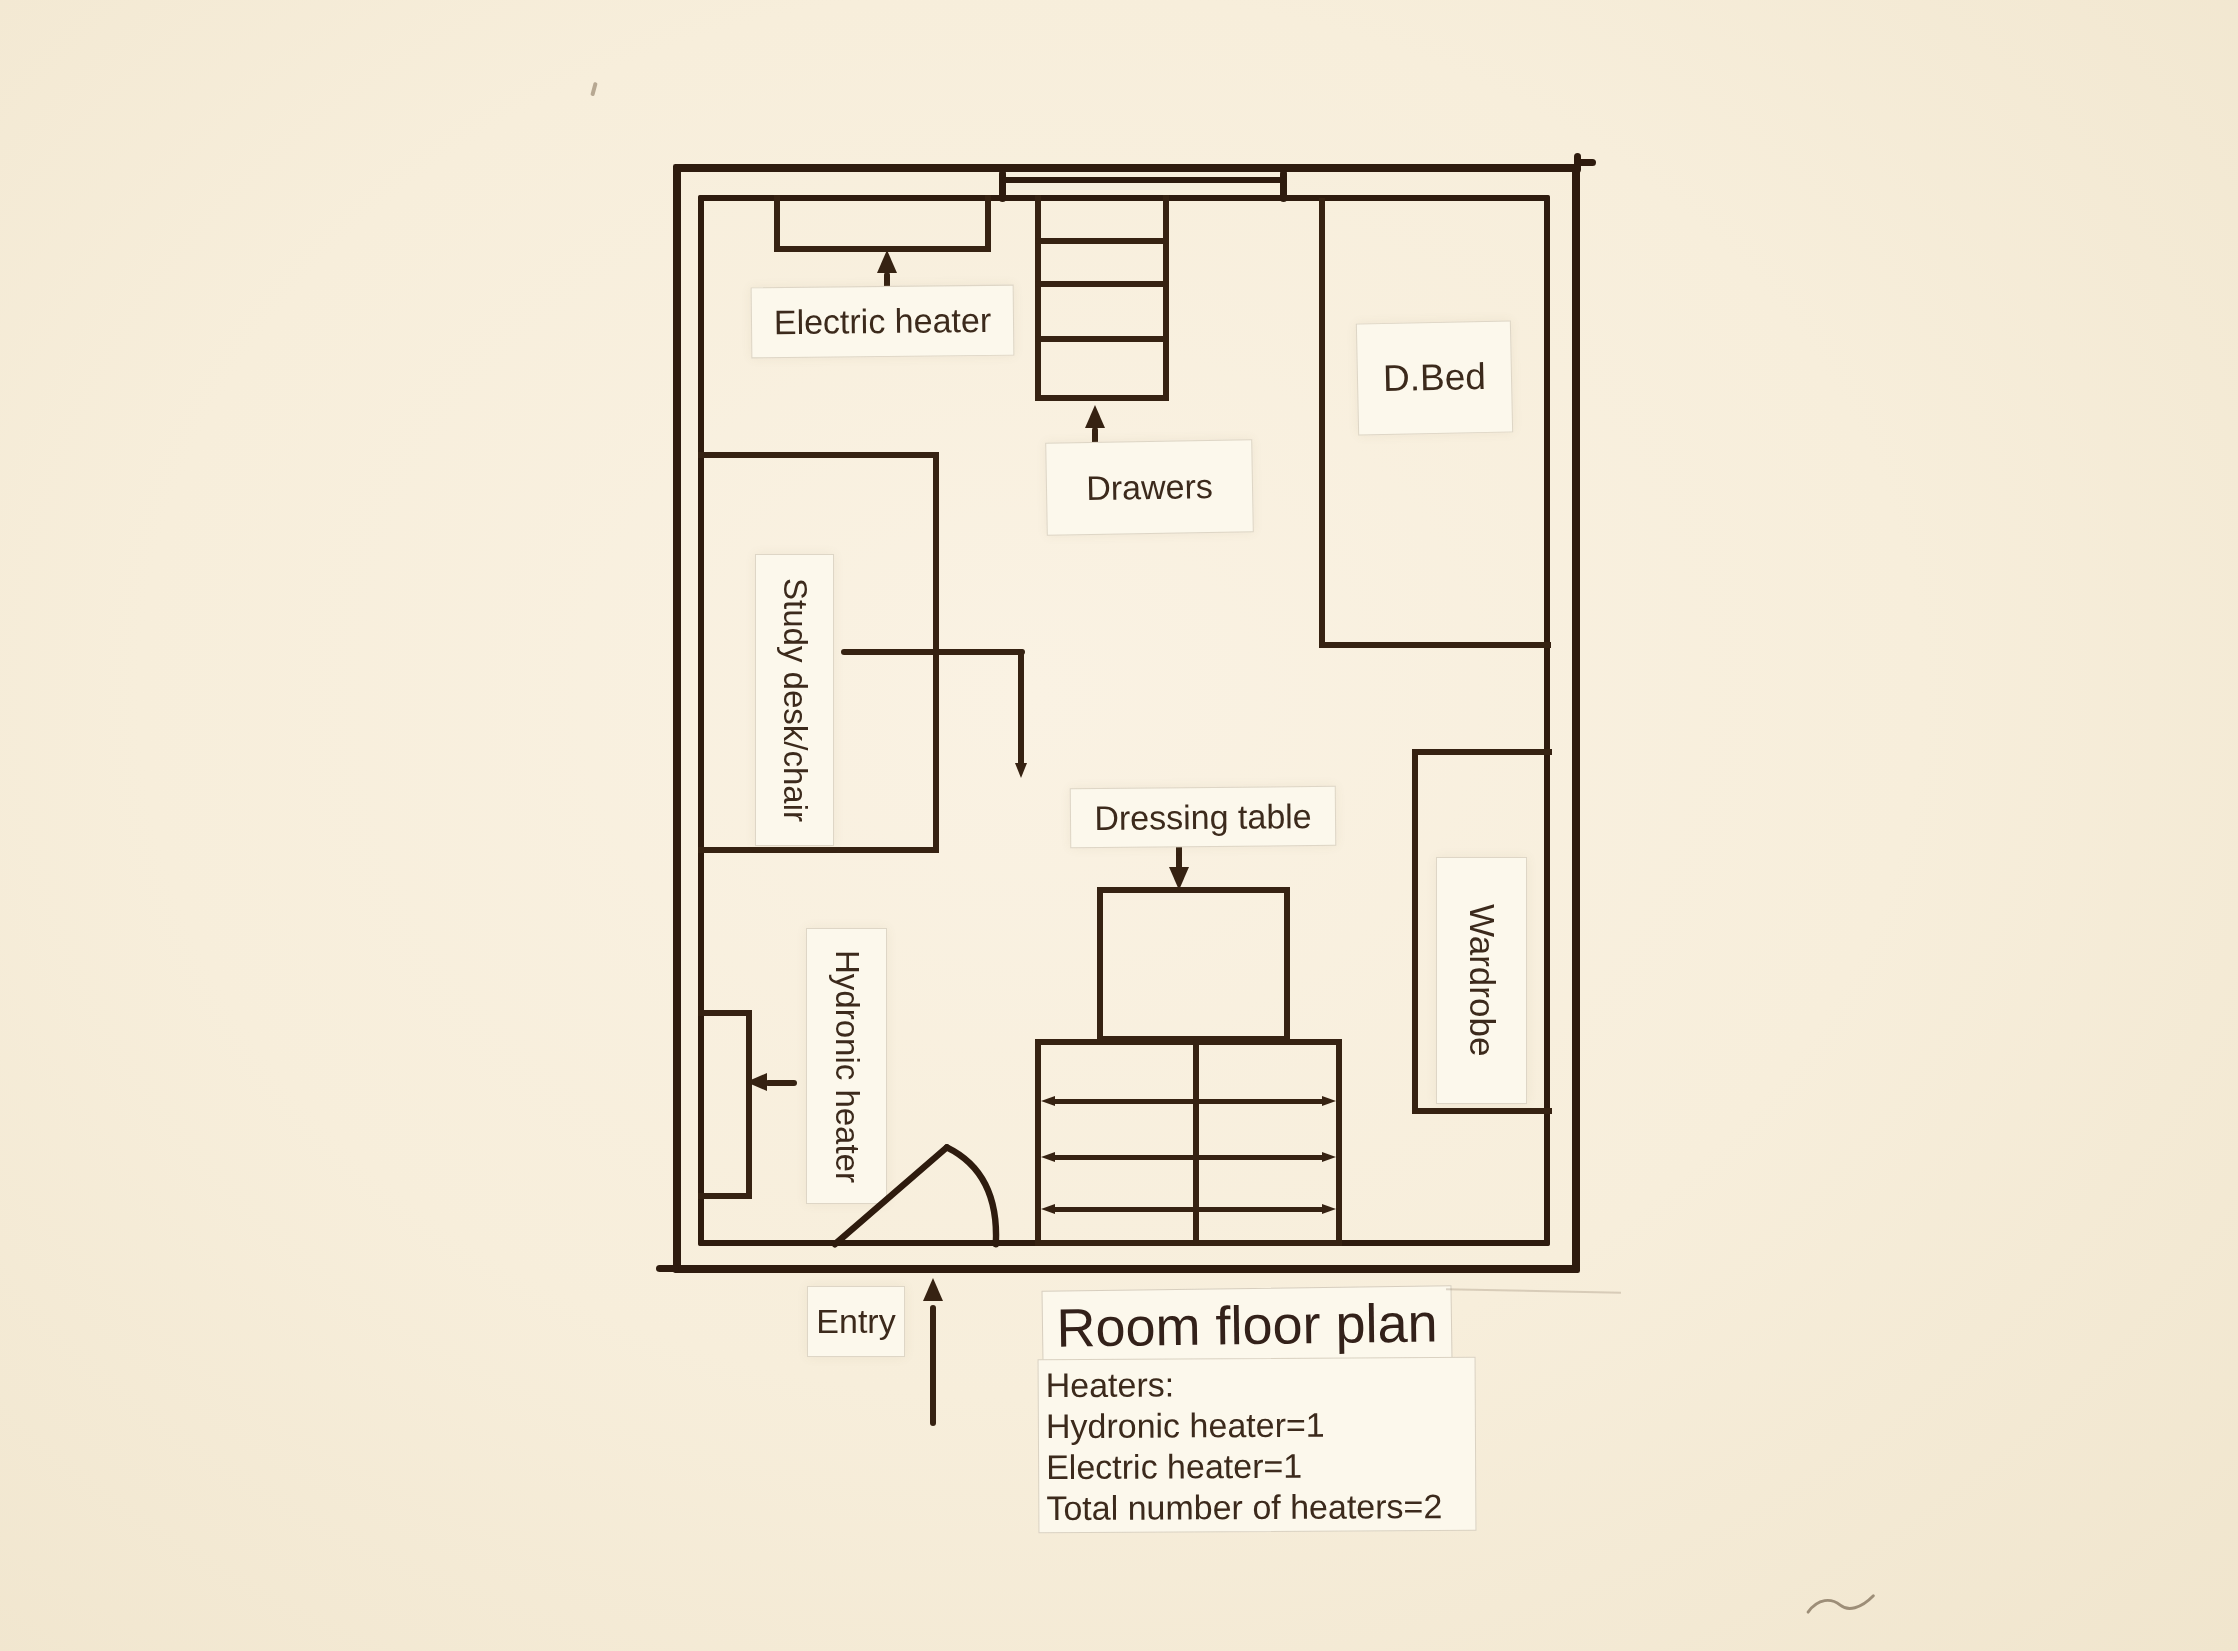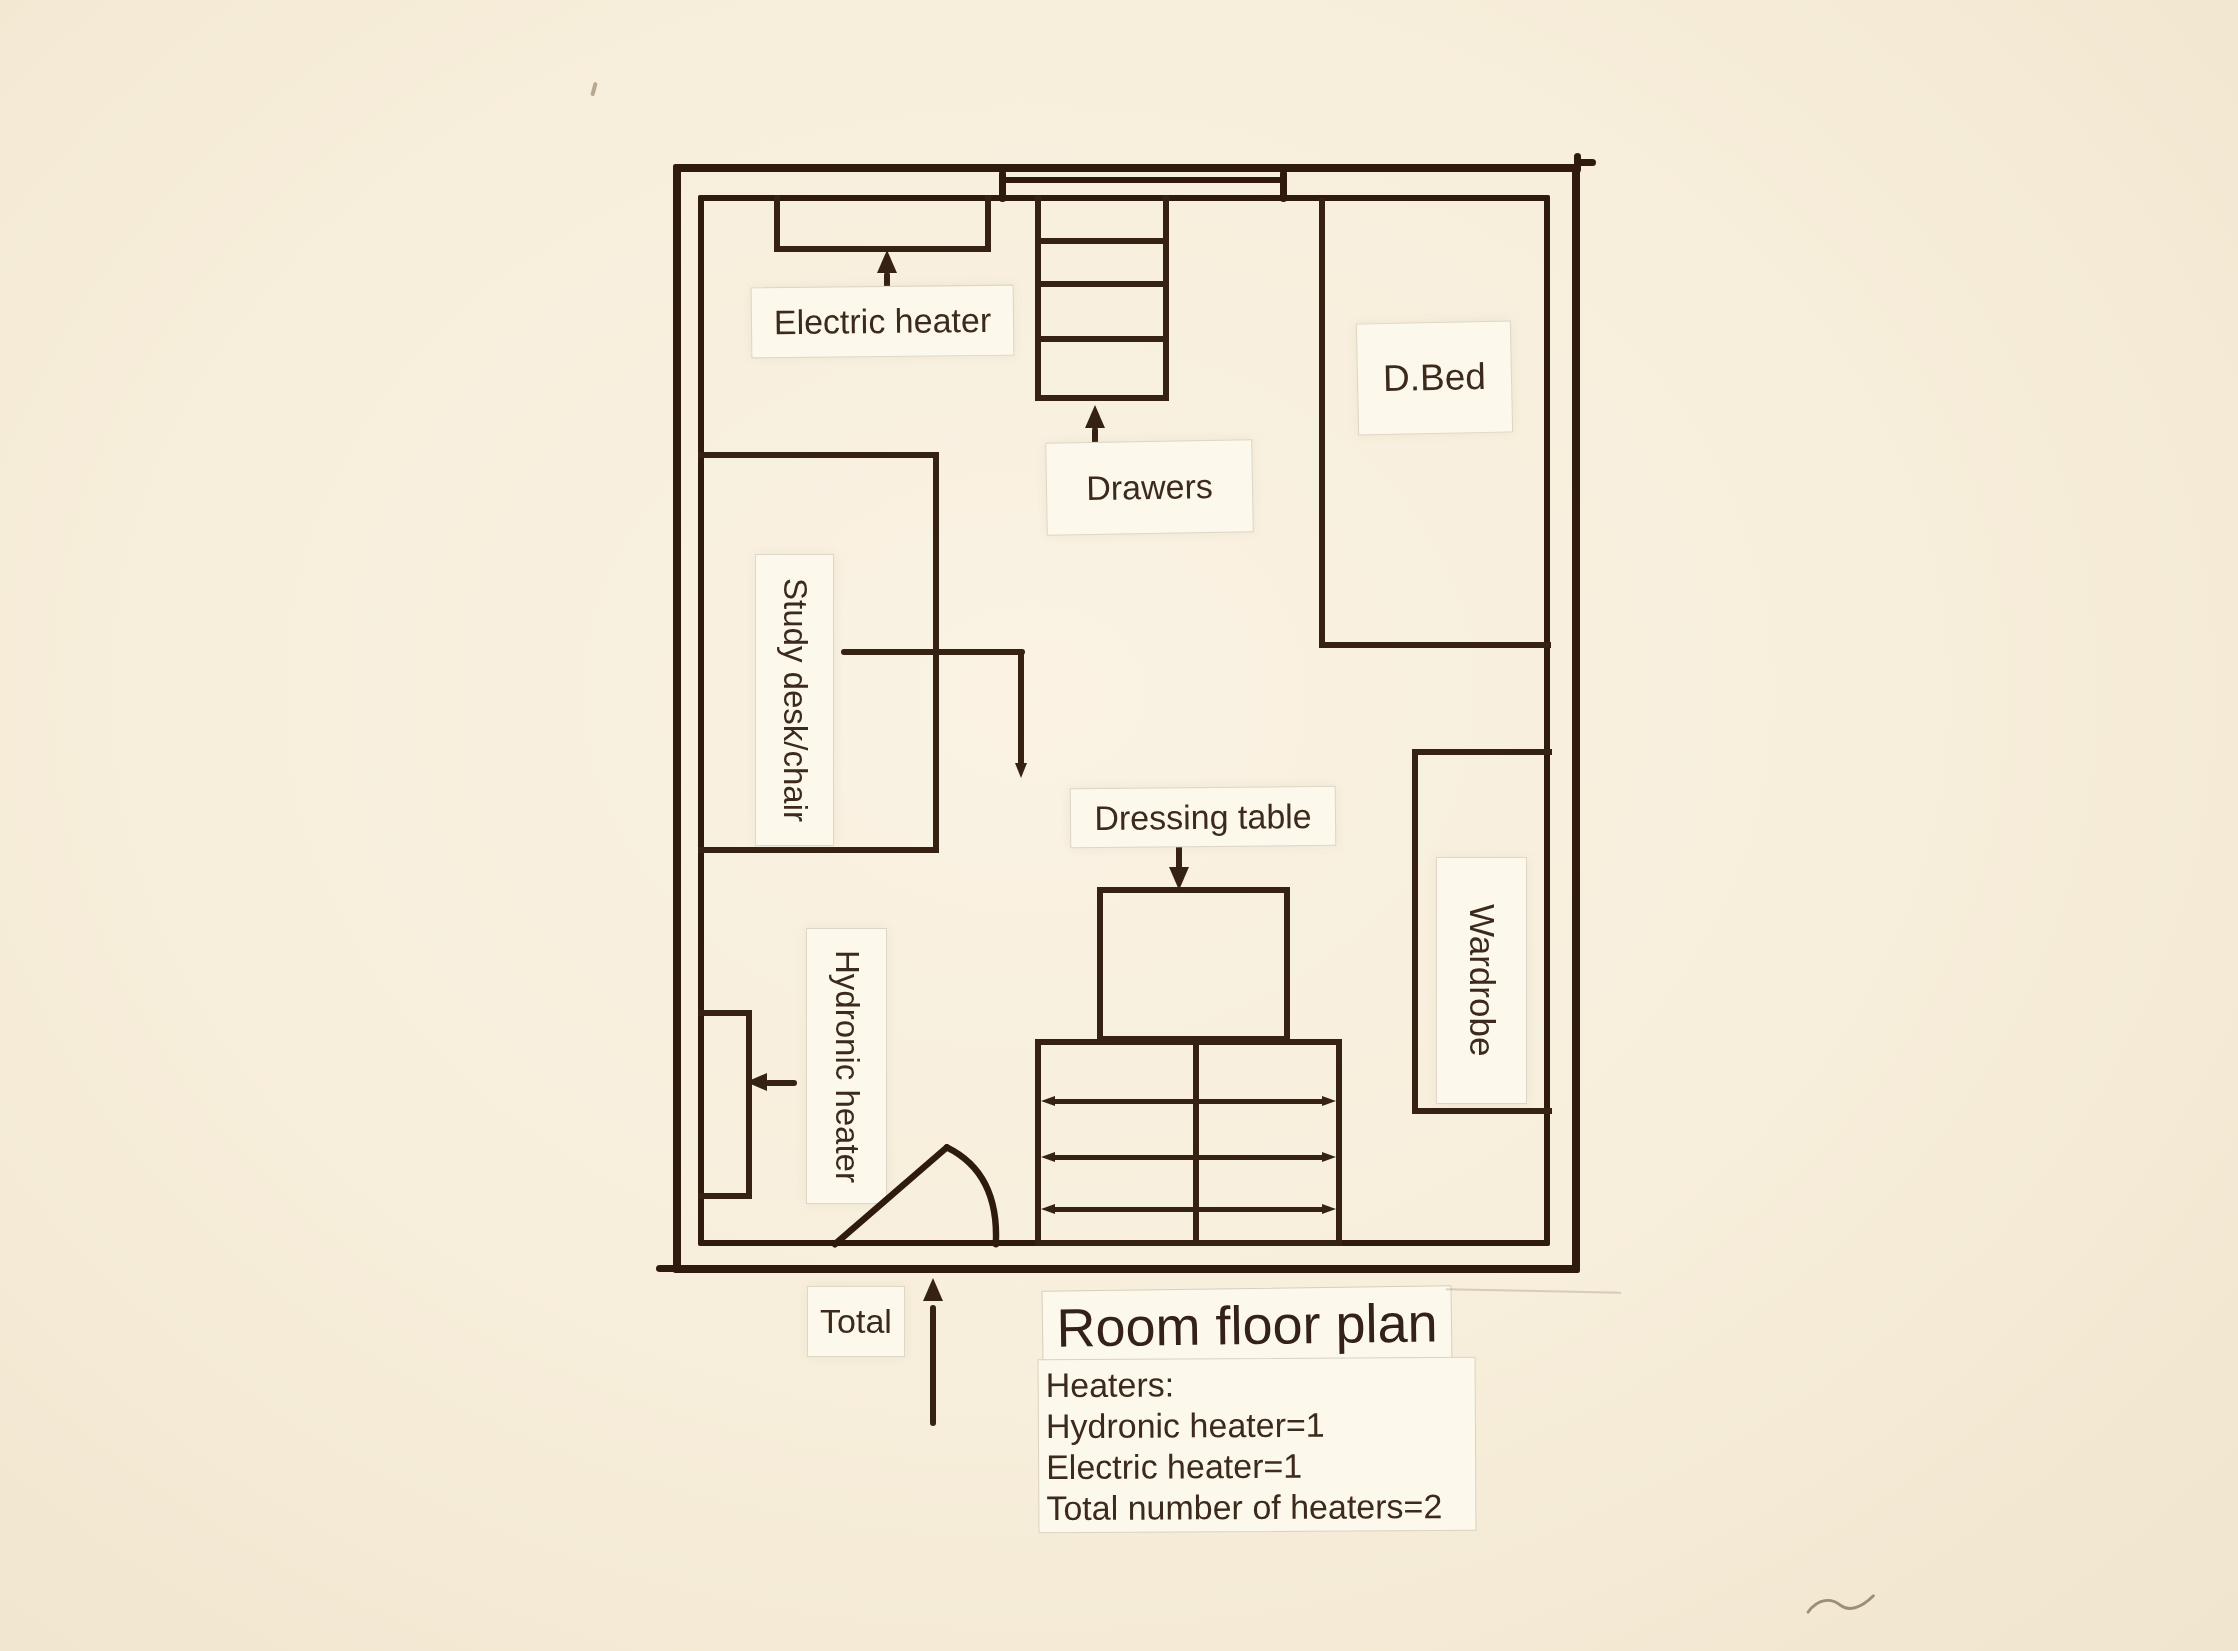--- a/index.html
+++ b/index.html
@@ -150,21 +150,21 @@
 
   <svg class="abs" style="left:829px; top:1138px;" width="175" height="111" viewBox="0 0 300 190">
     <path d="M10,182 L202,16" stroke="#2e1b0e" stroke-width="11" fill="none" stroke-linecap="round"></path>
     <path d="M202,16 Q292,60 286,182" stroke="#2e1b0e" stroke-width="11" fill="none" stroke-linecap="round"></path>
   </svg>
   <div>
     <div class="ln2" style="left:930px; top:1305px; width:6.4px; height:121px;"></div>
     <div class="head head-up" style="left:923px; top:1278px;"></div>
   </div>
   <div class="label" style="left:807px; top:1286px; width:96px; height:69px; font-size:34px;">
-    <span>Total</span>
+    <span>Entry</span>
   </div>
 
   <div class="title-block">
     <span>Room floor plan</span>
   </div>
   <div class="notes-block">
     <div>Heaters:</div>
     <div>Hydronic heater=1</div>
     <div>Electric heater=1</div>
     <div>Total number of heaters=2</div>

